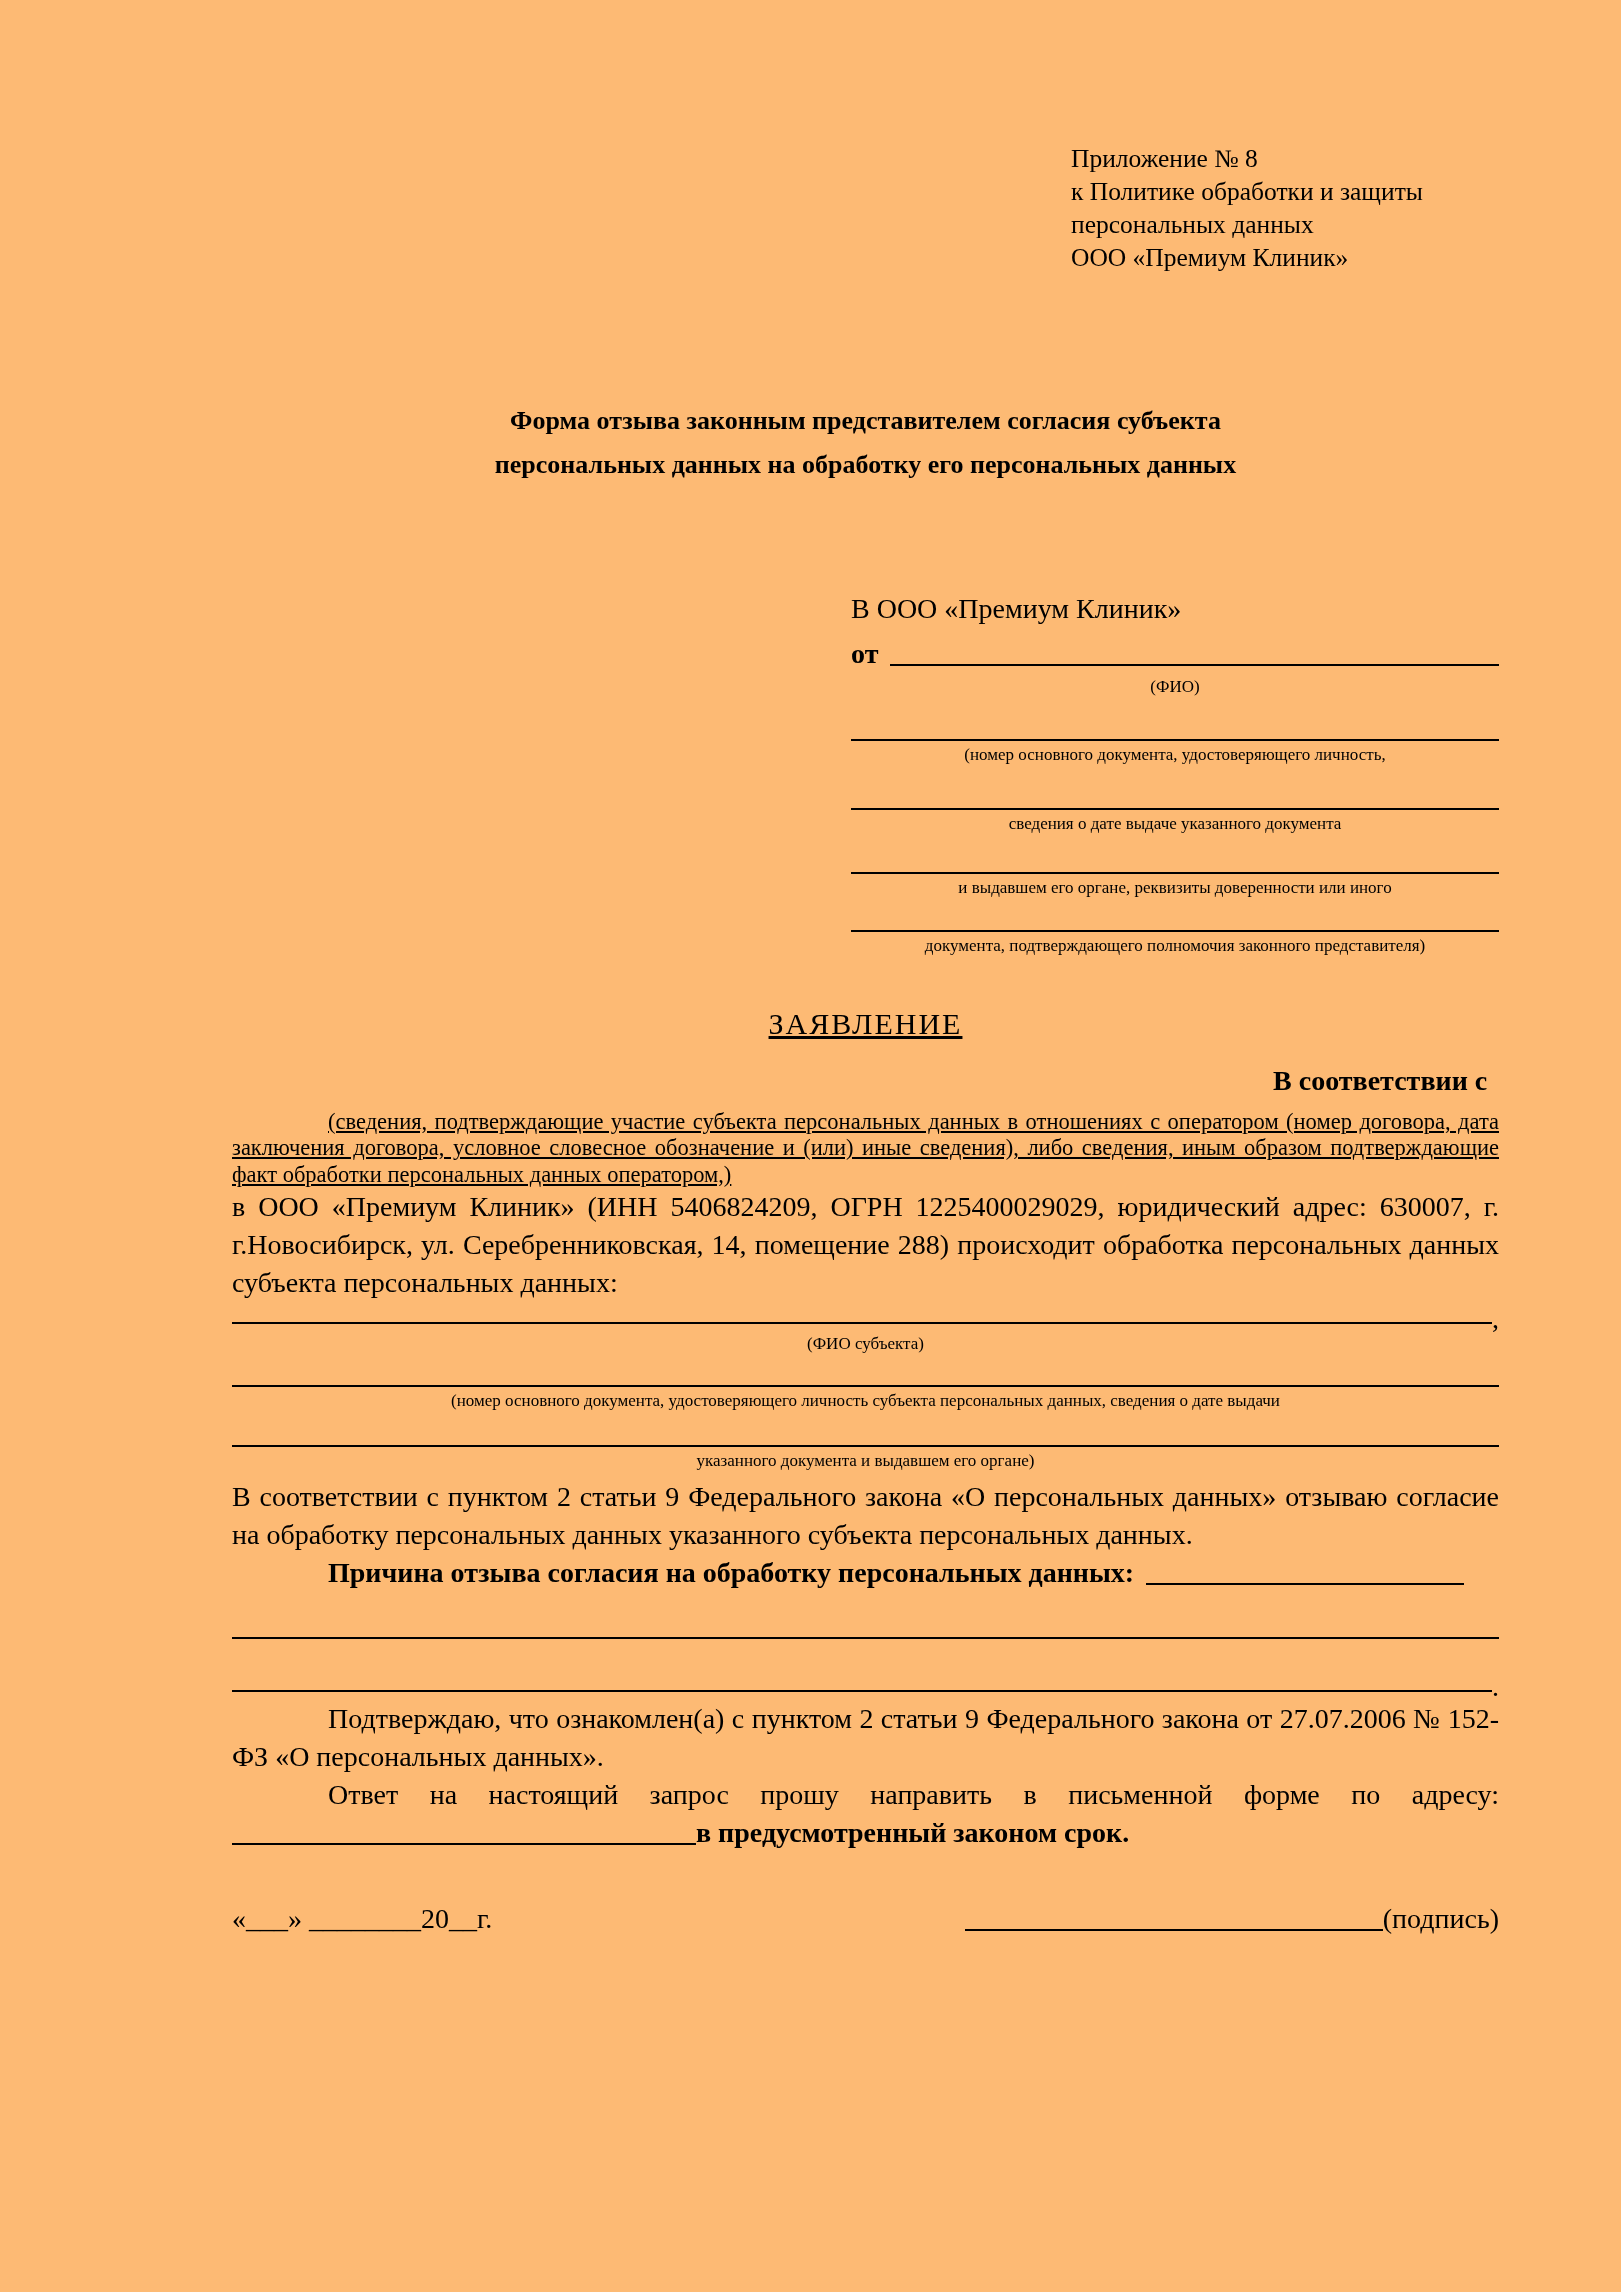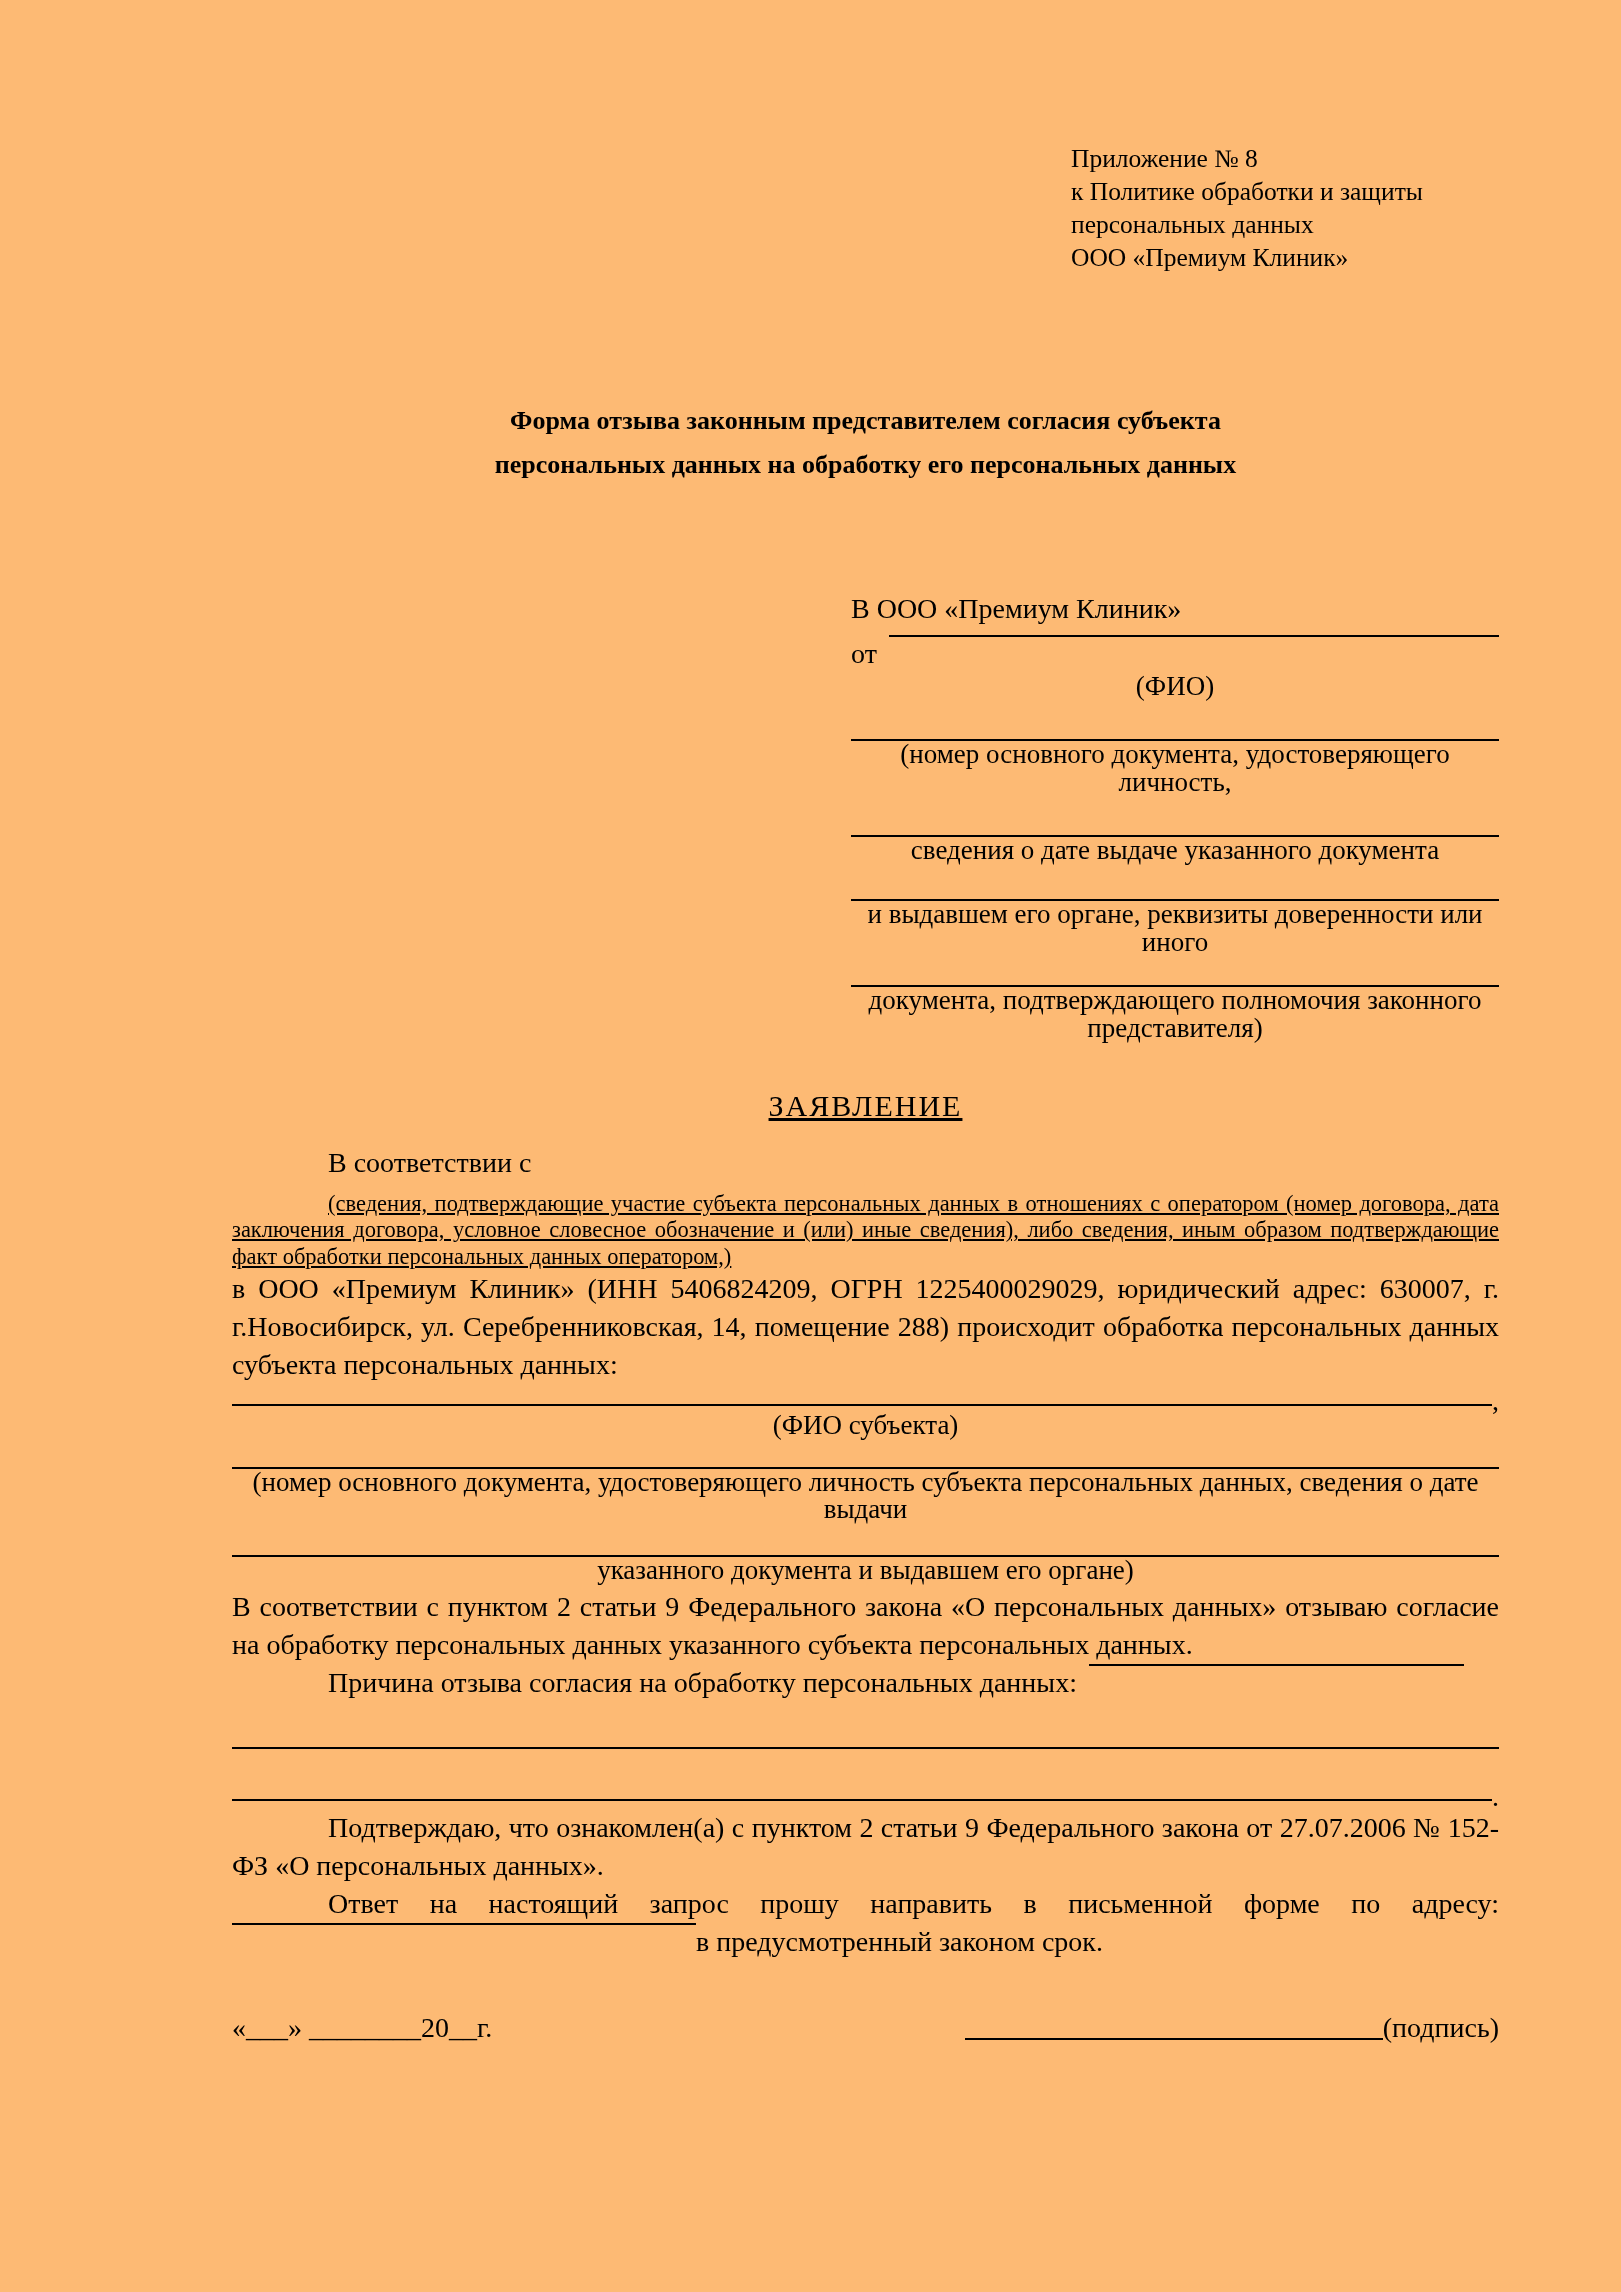--- a/index.html
+++ b/index.html
@@ -11,25 +11,25 @@
     font-family:"Liberation Serif","DejaVu Serif",serif;
     font-size:28px;line-height:38px;
     box-sizing:border-box;
     padding:142px 122px 0 232px;
     overflow:hidden;
   }
   .header-note{margin-left:839px;font-size:25.5px;line-height:33px;}
   .title{margin-top:125px;text-align:center;font-weight:bold;font-size:26px;line-height:44px;}
   .addressee{margin-left:619px;width:648px;margin-top:103px;}
   .addressee .to{line-height:37px;}
-  .row{display:flex;align-items:flex-start;}
+  .row{display:flex;align-items:flex-end;font-weight:bold;}
   .lbl{white-space:nowrap;margin-right:11.8px;}
   .fill{flex:1 1 auto;height:0;border-bottom:2.9px solid #000;margin-bottom:6.9px;}
   .from-row{margin-top:7.8px;}
-  .caption{font-size:27px;line-height:27.4px;text-align:center;}
+  .caption{font-size:17px;line-height:27.4px;text-align:center;}
   .rule{height:0;border-bottom:2.9px solid #000;}
   .blank-a{margin-top:39px;}
   .blank-b{margin-top:39px;}
   .blank-c{margin-top:35px;}
   .blank-d{margin-top:29px;}
   .statement-heading{margin-top:43px;text-align:center;font-size:30px;line-height:41px;letter-spacing:2px;text-decoration:underline;}
   .intro-row{margin-top:18px;padding-left:96px;flex-direction:column;}
   .fineprint{font-size:22.5px;line-height:26.5px;text-align:justify;text-indent:96px;text-decoration:underline;}
   .para{text-align:justify;}
   .indent{text-indent:96px;}

